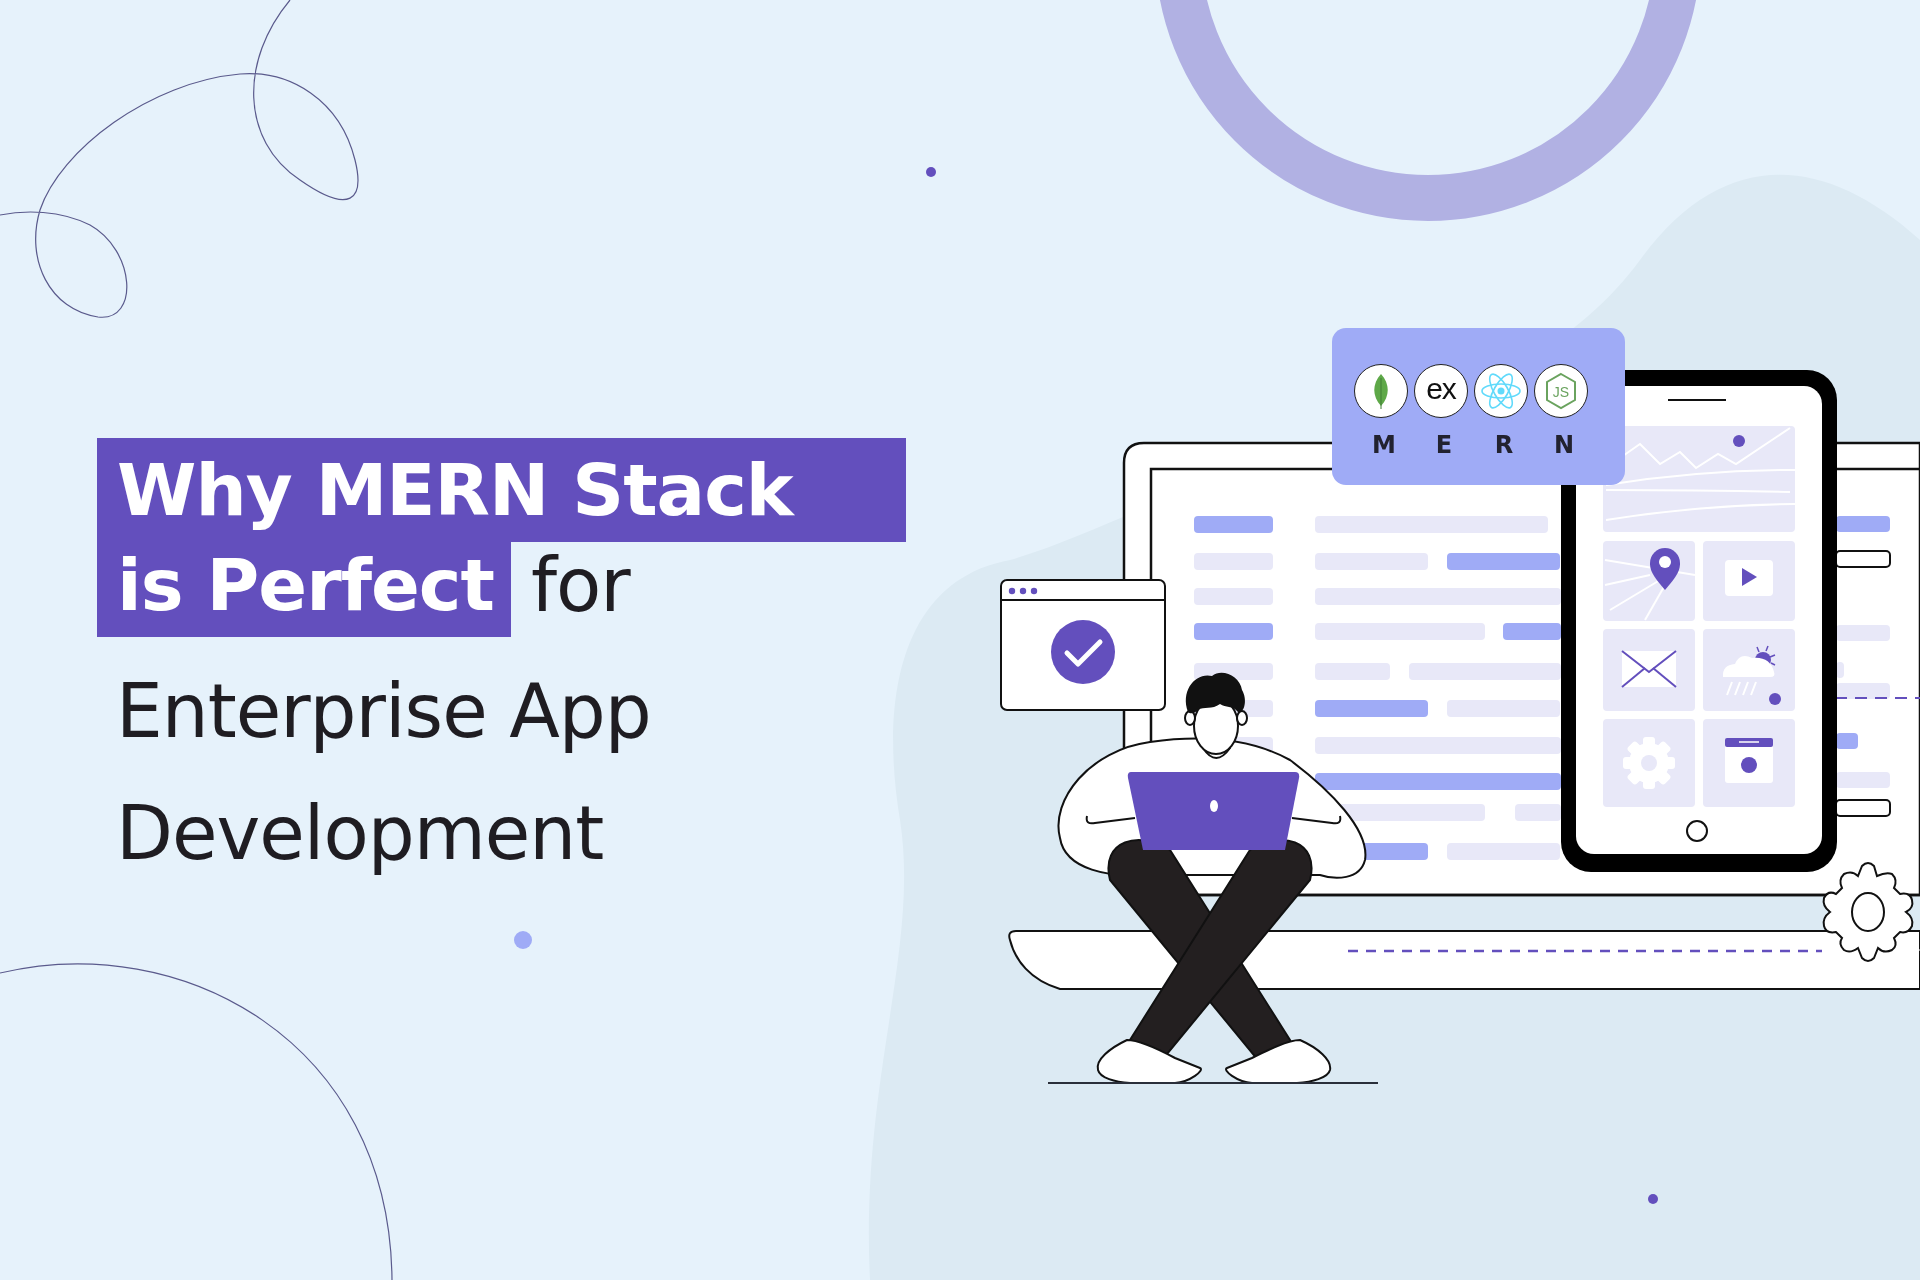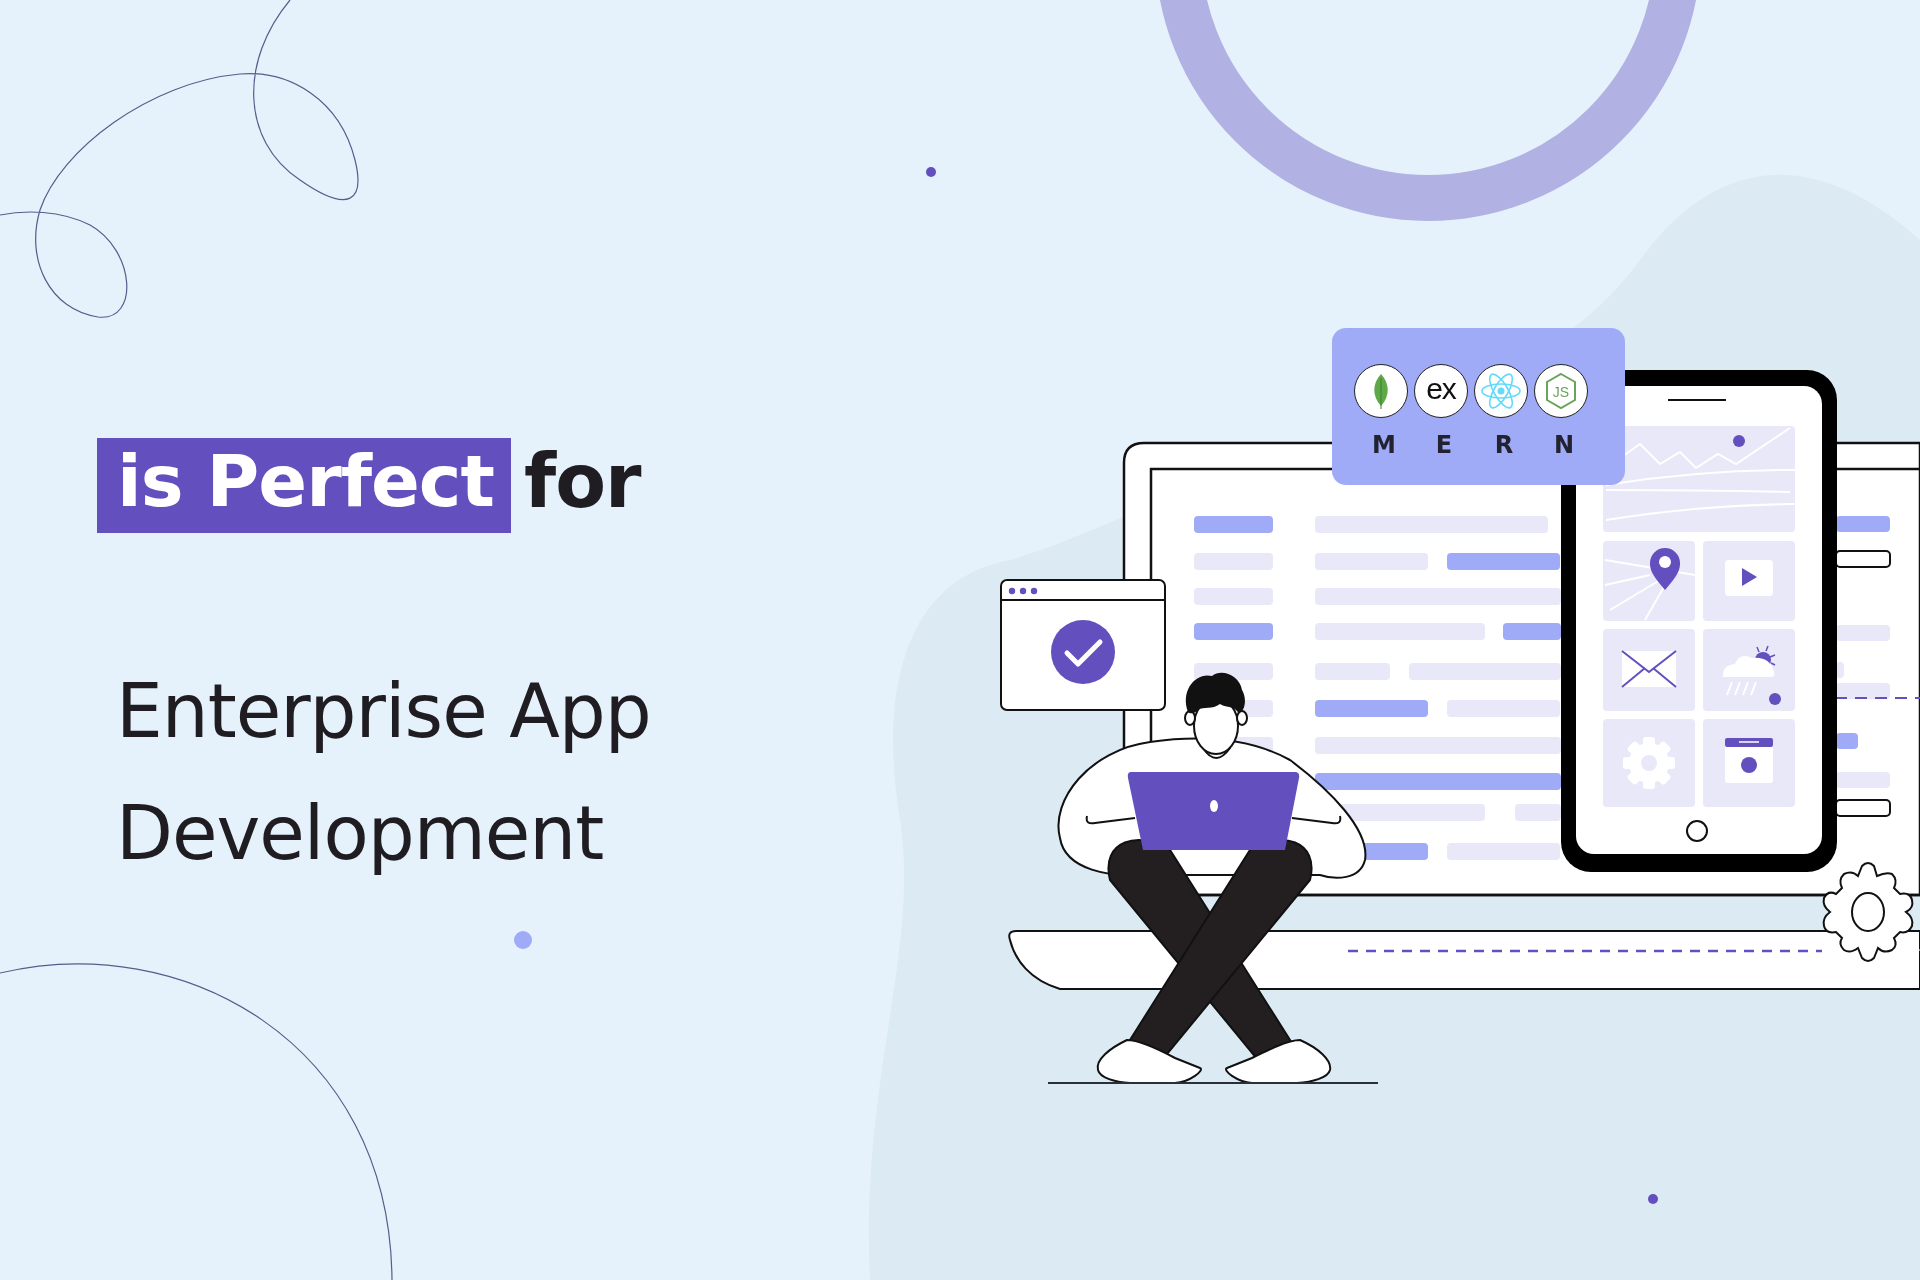--- a/index.html
+++ b/index.html
@@ -19,21 +19,21 @@
     line-height: 104px; height: 104px; padding: 0 14px 0 20px;
     white-space: nowrap;
   }
   .line1 { width: 809px; box-sizing: border-box; }
   .line2-wrap { display: flex; align-items: stretch; height: 95px; }
   .line2-wrap .hl-line { height: 95px; line-height: 86px; width: 414px; box-sizing: border-box; }
   .plain {
     font-family: "DejaVu Sans", sans-serif; color: #1f1d22;
     font-size: 74px; font-weight: normal; letter-spacing: -1px; white-space: nowrap;
   }
-  .for-word { line-height: 86px; padding-left: 13px; font-weight: bold; }
+  .for-word { line-height: 86px; padding-left: 20px; }
   .line3 { position: absolute; left: 116px; top: 666px; line-height: 90px; }
   .line4 { position: absolute; left: 116px; top: 755px; line-height: 90px; margin-top: 33px; }
   .mern-badge {
     position: absolute; left: 1296px; top: 328px; width: 293px; height: 157px;
     background: #9fabf6; border-radius: 14px; margin-left: 36px;
   }
   .mern-logos { position: absolute; left: 22px; top: 36px; display: flex; gap: 6px; }
   .mern-logo {
     width: 54px; height: 54px; border-radius: 50%; background: #fff;
     border: 1.5px solid #222; display: flex; align-items: center; justify-content: center;
@@ -204,20 +204,21 @@
     <path d="M 1131 772 L 1295 772 Q 1300 772 1299 778 L 1285 850 L 1143 850 L 1128 778 Q 1127 772 1131 772 Z" fill="#634fbd"></path>
     <ellipse cx="1214" cy="806" rx="4" ry="6" fill="#fff"></ellipse>
 
     <path d="M 1127 1040 C 1110 1048 1095 1060 1098 1070 C 1100 1078 1115 1082 1130 1083 L 1175 1083 C 1190 1082 1205 1070 1200 1068 L 1175 1058 C 1160 1050 1140 1040 1127 1040 Z" fill="#fff" stroke="#111" stroke-width="2"></path>
     <path d="M 1300 1040 C 1318 1048 1332 1060 1330 1070 C 1328 1078 1312 1082 1297 1083 L 1252 1083 C 1237 1082 1222 1070 1227 1068 L 1252 1058 C 1268 1050 1288 1040 1300 1040 Z" fill="#fff" stroke="#111" stroke-width="2"></path>
     <line x1="1048" y1="1083" x2="1378" y2="1083" stroke="#2a2f3a" stroke-width="2"></line>
   </g>
 </svg>
 
 <div class="title">
+  <div class="hl-line line1">Why MERN Stack</div>
   <div class="line2-wrap">
     <div class="hl-line">is Perfect</div>
     <div class="plain for-word">for</div>
   </div>
 </div>
 <div class="plain line3">Enterprise App</div>
 <div class="plain line4">Development</div>
 
 <div class="mern-badge">
   <div class="mern-logos">

